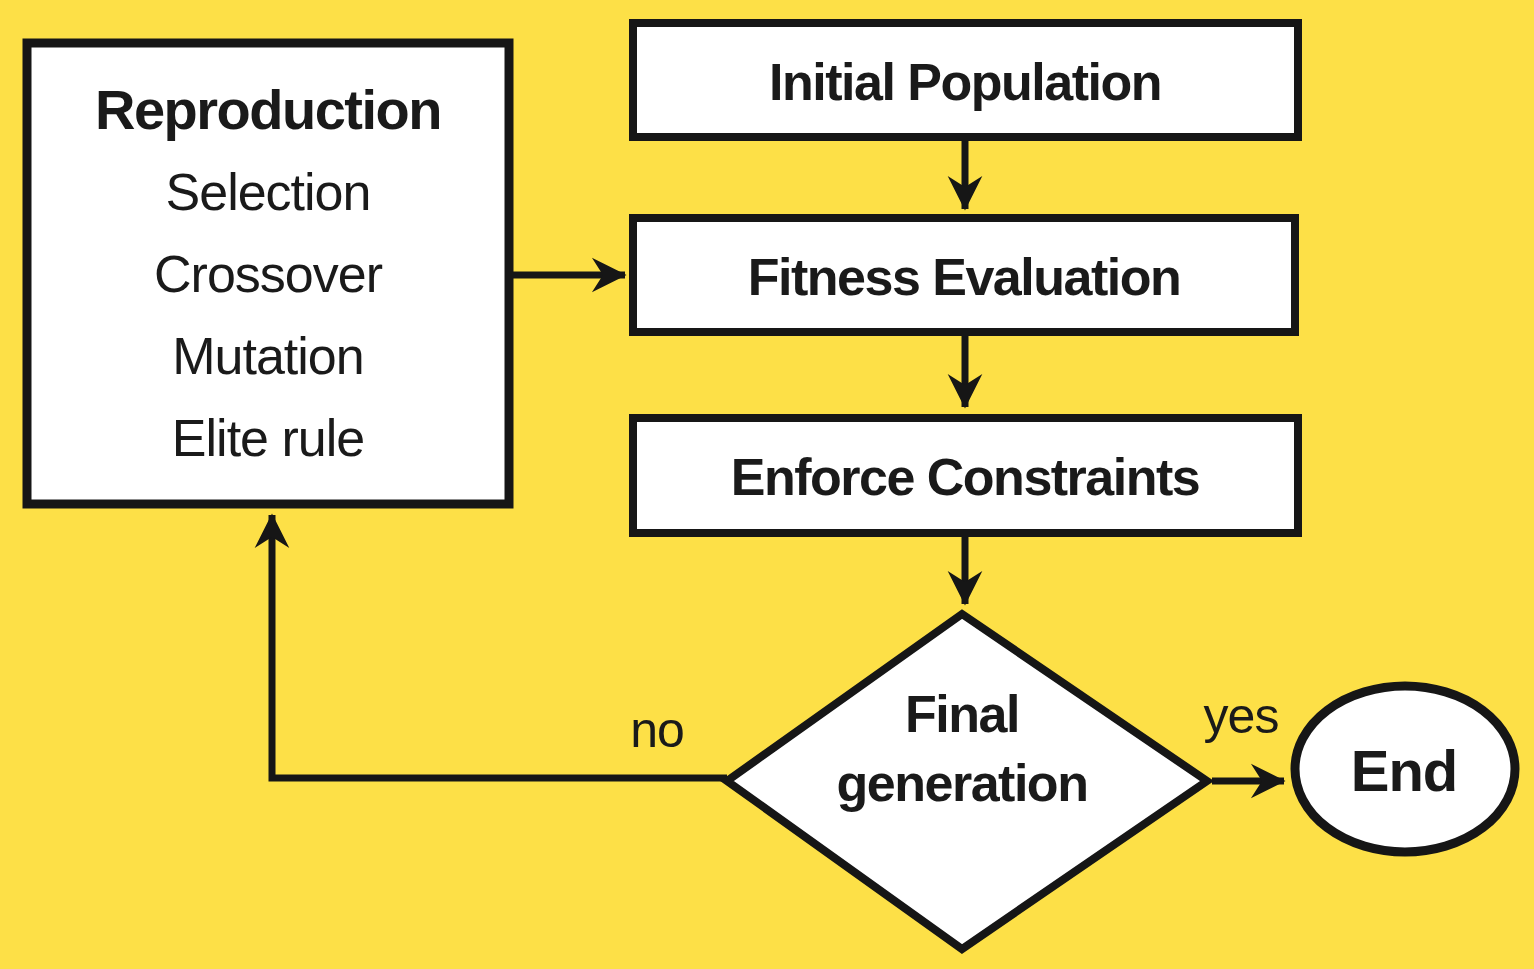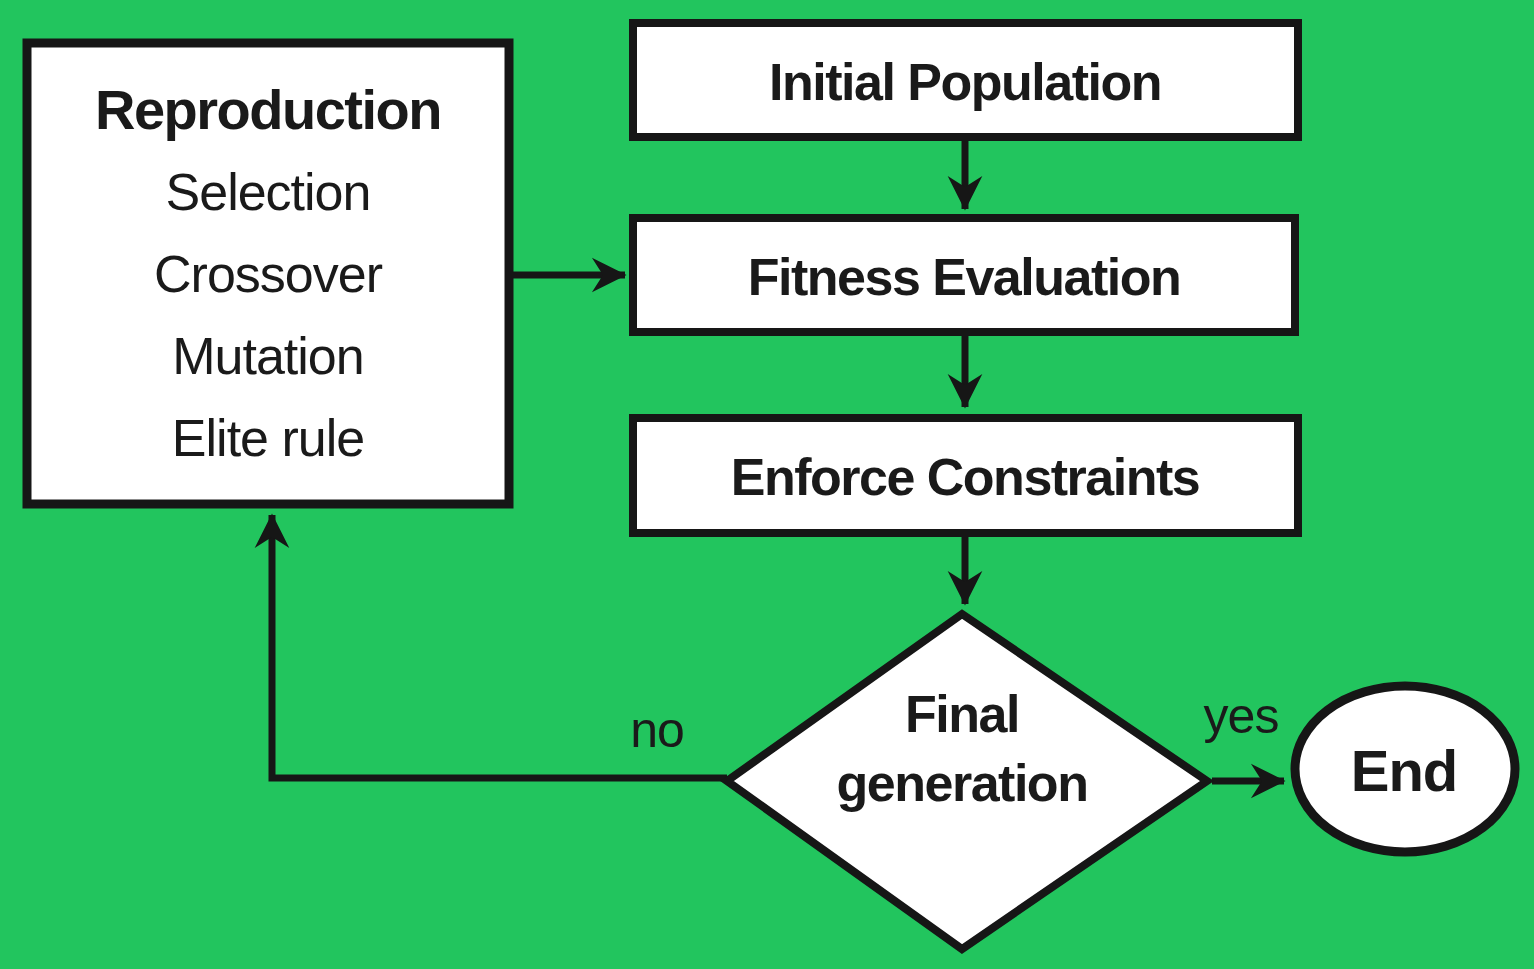--- a/index.html
+++ b/index.html
@@ -4,21 +4,21 @@
 <style>
   html, body {
     margin: 0;
     padding: 0;
     background: #ffffff;
   }
   #canvas {
     position: relative;
     width: 1534px;
     height: 969px;
-    background: #22c55e;
+    background: #fde047;
     overflow: hidden;
     font-family: "Liberation Sans", sans-serif;
   }
   svg { display: block; }
   .shape {
     fill: #ffffff;
     stroke: #161616;
   }
   .edge {
     fill: none;

